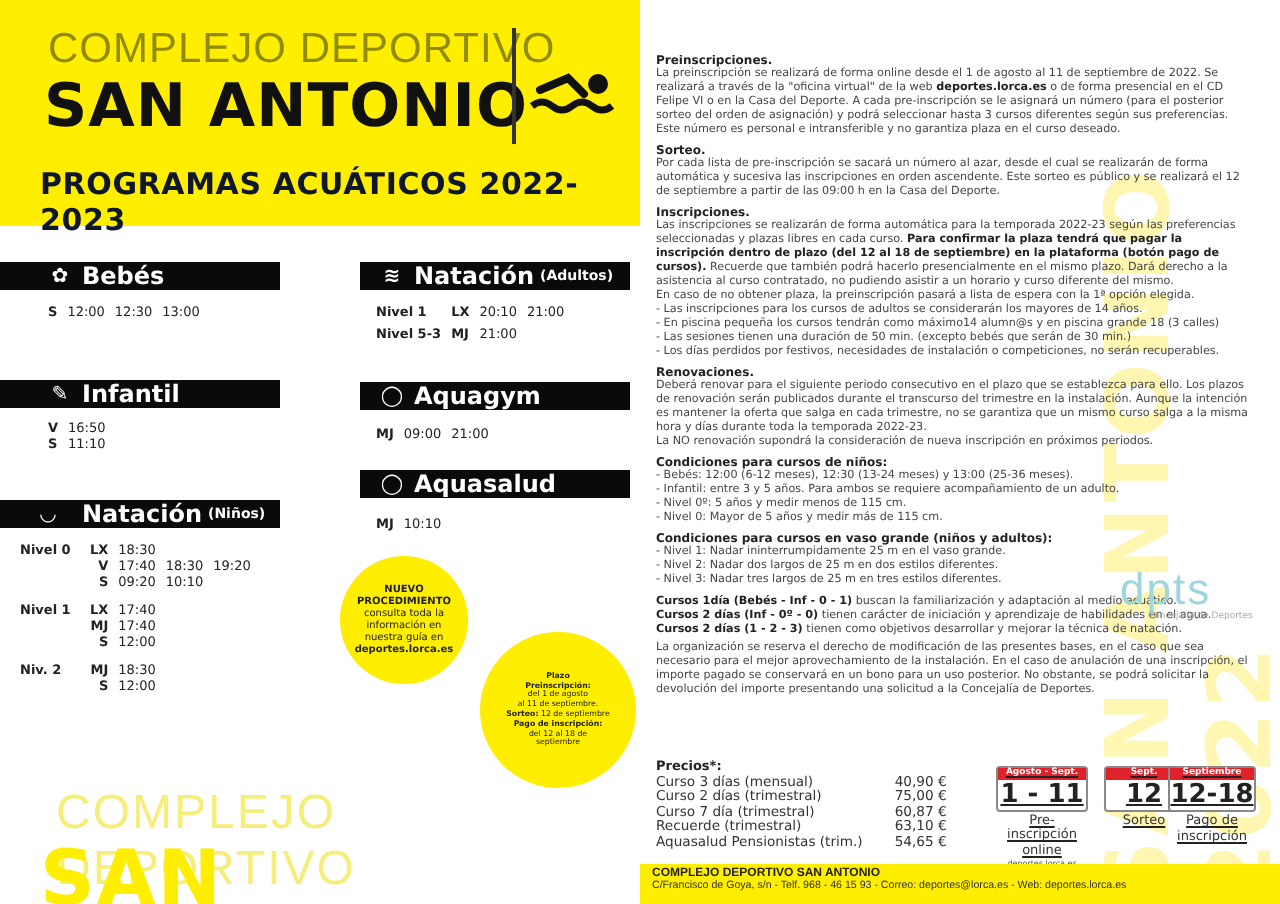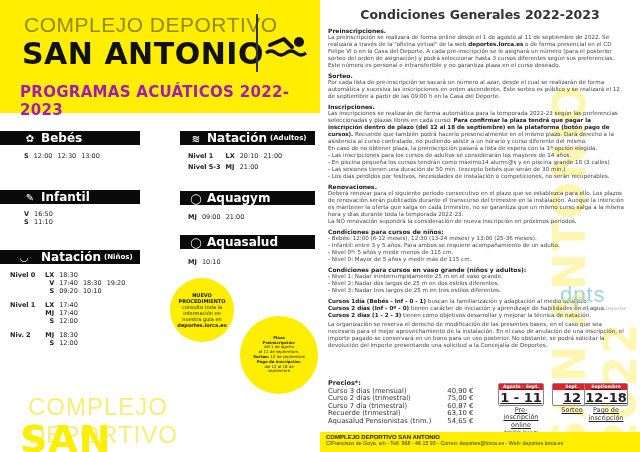--- a/index.html
+++ b/index.html
@@ -6,21 +6,21 @@
   html, body { width: 640px; height: 452px; overflow: hidden; background: #fff; }
   body { font-family: "DejaVu Sans", sans-serif; color: #222; position: relative; }
 
   
   .left { position: absolute; left: 0; top: 0; width: 320px; height: 452px; background: #fff; overflow: hidden; }
   .hero { position: absolute; left: 0; top: 0; width: 320px; height: 113px; background: #ffee00; }
   .hero .l1 { position: absolute; left: 24px; top: 13px; font-family: "Liberation Sans", sans-serif; font-weight: 300; font-size: 21px; letter-spacing: 0.5px; color: #6b6a00; opacity: 0.75; }
   .hero .l2 { position: absolute; left: 22px; top: 36px; font-family: "DejaVu Sans", sans-serif; font-weight: 900; font-size: 30px; letter-spacing: 0.5px; color: #111; }
   .hero .sep { position: absolute; left: 256px; top: 14px; width: 2px; height: 58px; background: #333; }
   .hero .swim { position: absolute; left: 264px; top: 33px; width: 44px; height: 30px; }
-  .hero .l3 { position: absolute; left: 20px; top: 83px; font-family: "DejaVu Sans", sans-serif; font-weight: 900; font-size: 15px; color: #a21caf; letter-spacing: 0.3px; }
+  .hero .l3 { position: absolute; left: 20px; top: 83px; font-family: "DejaVu Sans", sans-serif; font-weight: 900; font-size: 15px; color: #0f172a; letter-spacing: 0.3px; }
 
   .sec-bar { position: absolute; height: 14px; background: #0a0a0a; color: #fff; font-weight: bold; font-family: "DejaVu Sans", sans-serif; display: flex; align-items: center; }
   .sec-bar .ic { display: inline-block; width: 16px; text-align: center; font-size: 10px; margin-right: 3px; }
   .sec-bar .t { font-size: 12px; }
   .sec-bar .s { font-size: 7px; margin-left: 3px; font-weight: bold; }
 
   .sched { position: absolute; font-size: 6.5px; line-height: 8px; color: #222; }
   .sched table { border-collapse: collapse; }
   .sched td { padding: 0 5px 0 0; white-space: nowrap; vertical-align: top; }
   .sched td.b { font-weight: bold; }
@@ -262,21 +262,20 @@
   </div>
 
   <div class="bottom-brand">
     <div class="b1">COMPLEJO DEPORTIVO</div>
     <div class="b2">SAN ANTONIO</div>
   </div>
 </div>
 
 <div class="right">
   <div class="watermark">SAN ANTONIO 2022</div>
-  <div class="rtitle">Condiciones Generales 2022-2023</div>
 
   <div class="rbody">
     <h4>Preinscripciones.</h4>
     <p><span>La preinscripción se realizará de forma online desde el 1 de agosto al 11 de septiembre de 2022. Se realizará a través de la "oficina virtual" de la web </span><span class="strong">deportes.lorca.es</span><span> o de forma presencial en el CD Felipe VI o en la Casa del Deporte. A cada pre-inscripción se le asignará un número (para el posterior sorteo del orden de asignación) y podrá seleccionar hasta 3 cursos diferentes según sus preferencias. Este número es personal e intransferible y no garantiza plaza en el curso deseado.</span></p>
 
     <h4>Sorteo.</h4>
     <p>Por cada lista de pre-inscripción se sacará un número al azar, desde el cual se realizarán de forma automática y sucesiva las inscripciones en orden ascendente. Este sorteo es público y se realizará el 12 de septiembre a partir de las 09:00 h en la Casa del Deporte.</p>
 
     <h4>Inscripciones.</h4>
     <p><span>Las inscripciones se realizarán de forma automática para la temporada 2022-23 según las preferencias seleccionadas y plazas libres en cada curso. </span><span class="strong">Para confirmar la plaza tendrá que pagar la inscripción dentro de plazo (del 12 al 18 de septiembre) en la plataforma (botón pago de cursos).</span><span> Recuerde que también podrá hacerlo presencialmente en el mismo plazo. Dará derecho a la asistencia al curso contratado, no pudiendo asistir a un horario y curso diferente del mismo.</span></p>

